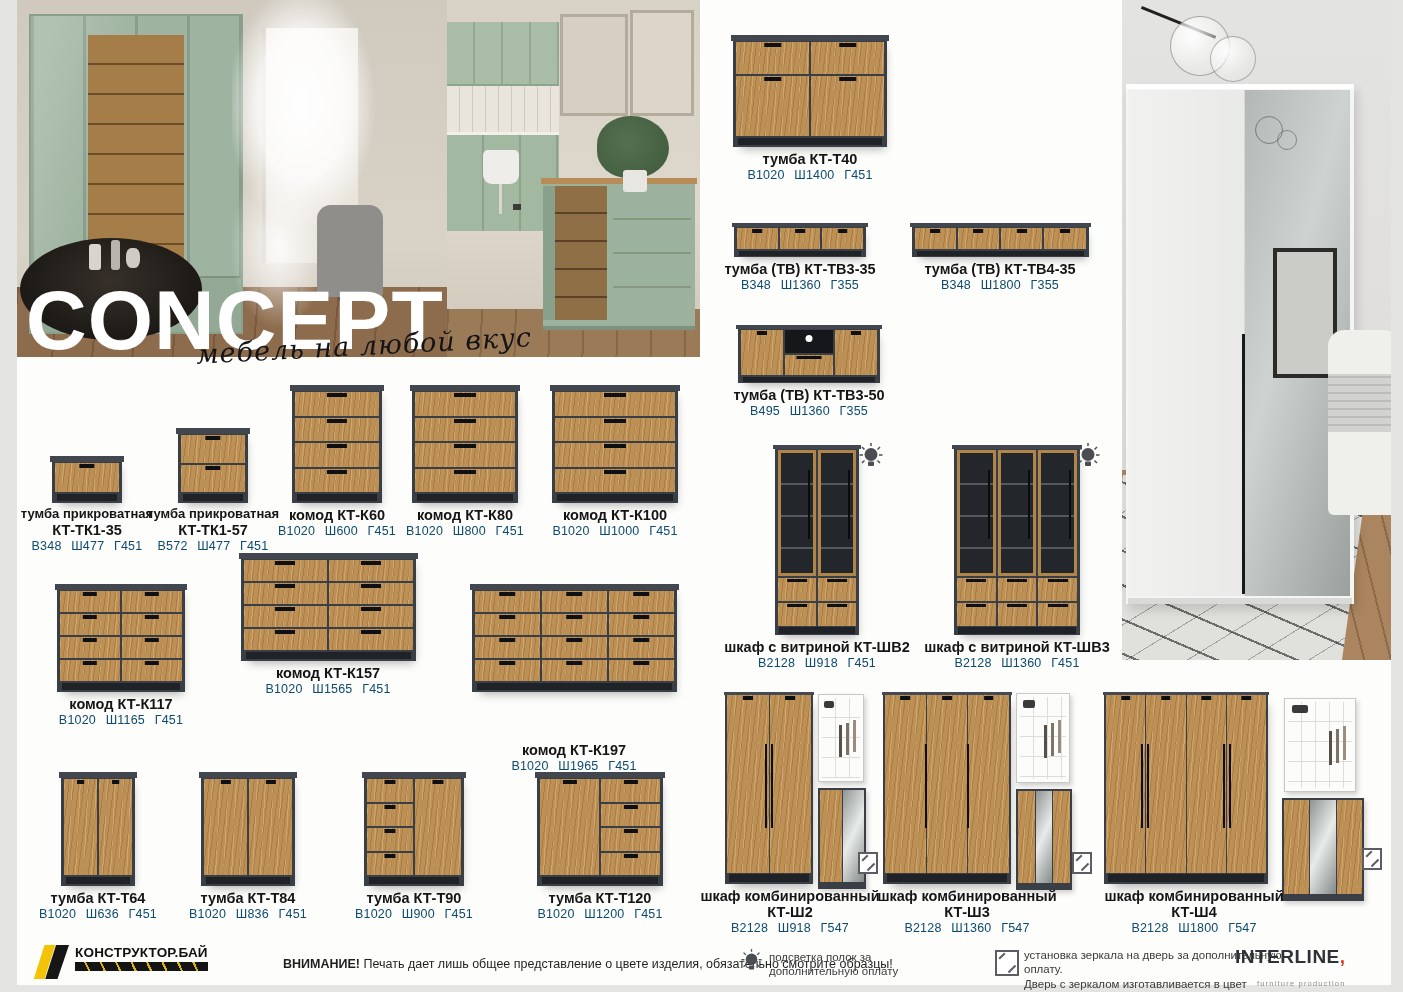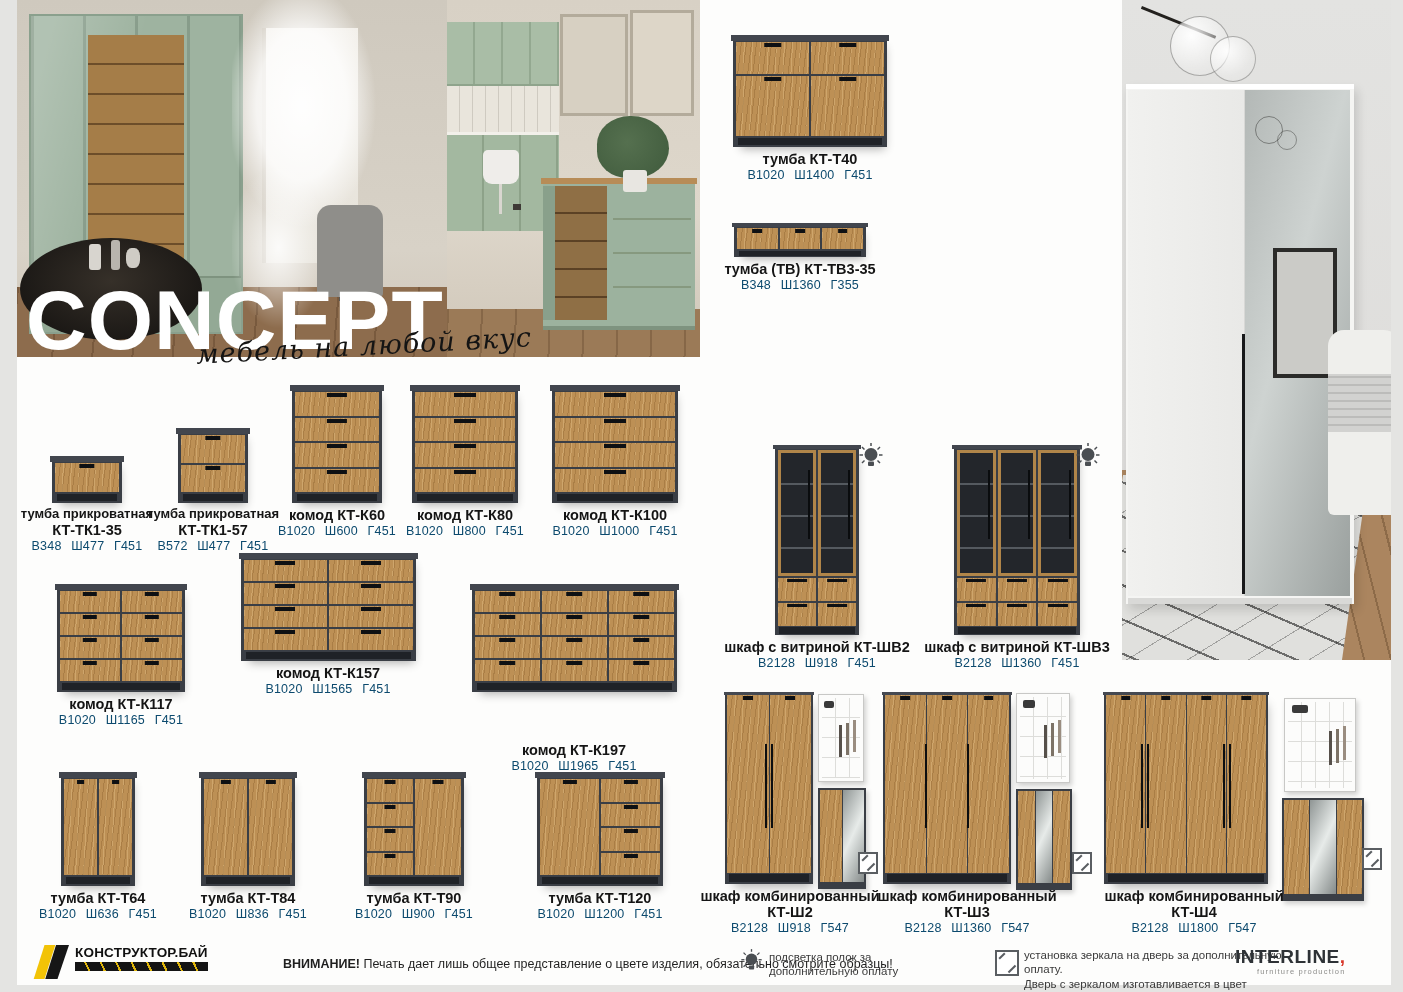--- a/index.html
+++ b/index.html
@@ -88,21 +88,21 @@
   .legend{position:absolute;font-size:11.5px;color:#3a3a3a;line-height:1.25;}
   .klogo{position:absolute;left:33px;top:945px;display:flex;gap:6px;align-items:flex-start;}
   .kmark{position:relative;width:36px;height:34px;}
   .km1{position:absolute;inset:0;background:#f2c307;clip-path:polygon(2% 100%,32% 0,62% 0,32% 100%);}
   .km2{position:absolute;inset:0;background:#161616;clip-path:polygon(34% 100%,64% 0,100% 0,68% 100%);}
   .kname{font-size:13.5px;font-weight:700;color:#101010;letter-spacing:.2px;}
   .kbar{margin-top:2px;height:9px;background:repeating-linear-gradient(65deg,#141414 0 12px,#dfb50b 12px 14px);}
   .ilogo{position:absolute;left:1235px;top:947px;text-align:right;}
   .iname{font-size:19px;font-weight:700;color:#2e3236;letter-spacing:.5px;line-height:1;}
   .iname .idot{color:#d8372a;}
-  .itag{font-size:7.5px;color:#8e8e8c;letter-spacing:1.2px;margin-top:1px;}
+  .itag{font-size:7.5px;color:#8e8e8c;letter-spacing:1.2px;margin-top:13px;}
 </style>
 </head>
 <body>
 
 <div class="stage">
   <div class="panel"></div>
 
   <div class="ph" style="left:17px;top:0;width:430px;height:357px;background:linear-gradient(180deg,#cfc9be,#d8d2c7 70%,#cfc5b8);">
     <div class="abs" style="left:0;right:0;bottom:0;height:70px;
          background:#8d6c4d;background-image:repeating-linear-gradient(95deg, rgba(60,35,15,.25) 0 2px, transparent 2px 40px);"></div>
@@ -223,21 +223,55 @@
           <div class="dr w"></div>
           <div class="dr w"></div>
           <div class="dr w"></div>
         </div>
     </div>
     <div class="cap">
         <div class="l1">тумба (ТВ) КТ-ТВ3-35</div>
       <div class="dims">В348 Ш1360 Г355</div>
       </div>
   </div>
-
+  <div class="card" style="left:890px;top:223px;width:220px;">
+    <div class="f low" style="width:177px;height:34px;">
+      <div class="in">
+          <div class="dr w"></div>
+          <div class="dr w"></div>
+          <div class="dr w"></div>
+          <div class="dr w"></div>
+        </div>
+    </div>
+    <div class="cap">
+        <div class="l1">тумба (ТВ) КТ-ТВ4-35</div>
+      <div class="dims">В348 Ш1800 Г355</div>
+      </div>
+  </div>
+
+  <div class="card" style="left:699px;top:325px;width:220px;">
+    <div class="f low" style="width:142px;height:58px;">
+      <div class="in">
+        <div class="colv">
+            <div class="dr w"></div>
+          </div>
+        <div class="colv" style="flex:1.15;">
+            <div class="niche" style="flex:1.15;"></div>
+            <div class="dr wide w"></div>
+          </div>
+        <div class="colv">
+            <div class="dr w"></div>
+          </div>
+      </div>
+    </div>
+    <div class="cap">
+        <div class="l1">тумба (ТВ) КТ-ТВ3-50</div>
+      <div class="dims">В495 Ш1360 Г355</div>
+      </div>
+  </div>
 
   <div class="card" style="left:707px;top:445px;width:220px;">
     <div class="vi" style="width:84px;height:190px;">
       <div class="in">
         <div class="vgl">
             <div class="vg"></div>
             <div class="vg"></div>
           </div>
         <div class="vdrs">
           <div class="rowh">

